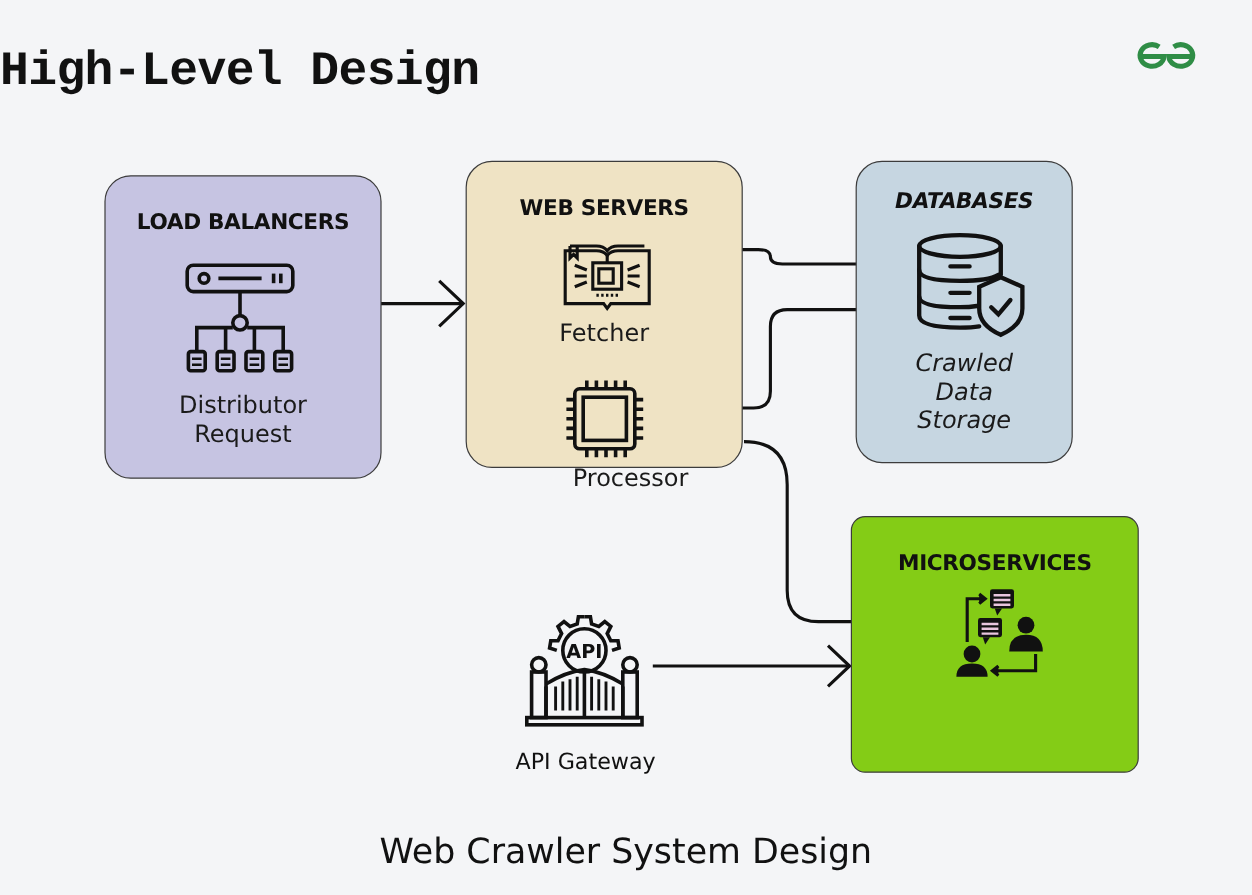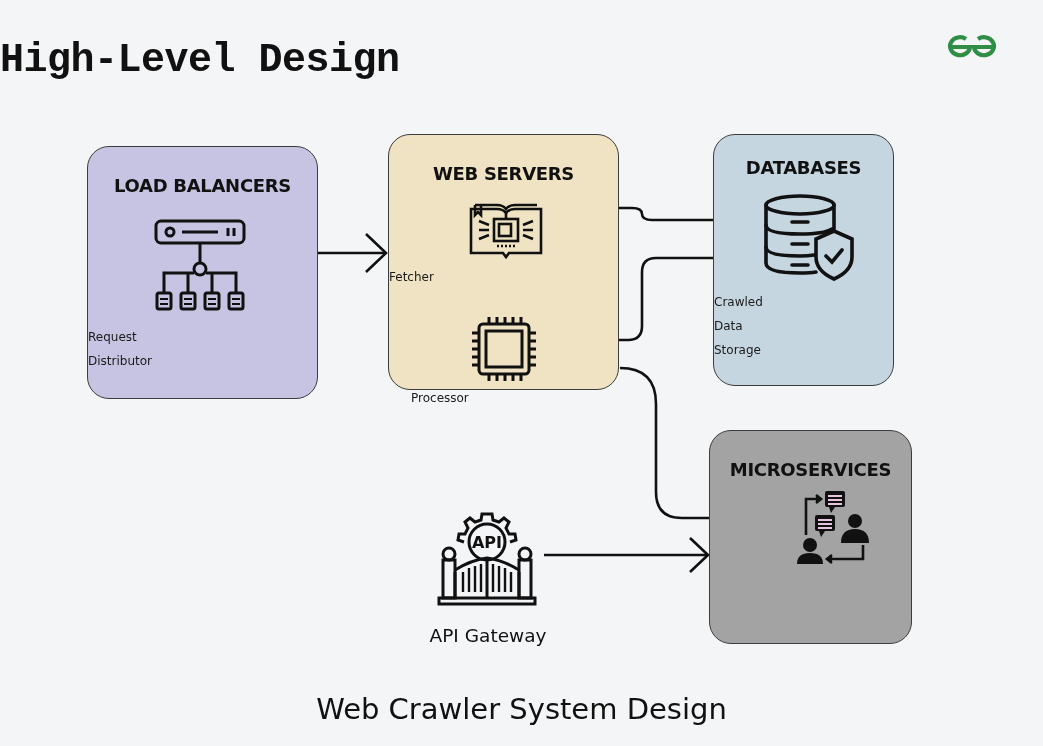--- a/index.html
+++ b/index.html
@@ -20,22 +20,22 @@
   }
   .logo { position: absolute; left: 944px; top: 32px; width: 56px; height: 30px; }
   .box {
     position: absolute; border: 1.5px solid #3c3c3c; border-radius: 22px; box-sizing: border-box;
   }
   .box-title {
     position: absolute; left: 0; width: 100%; text-align: center;
     font-weight: bold; font-size: 18px; font-family: "DejaVu Sans", sans-serif; letter-spacing: -0.3px;
   }
   .label {
-    position: absolute; left: 0; width: 100%; text-align: left;
-    font-size: 12px; line-height: 24px; font-family: "DejaVu Sans", sans-serif; color: #1a1a1a;
+    position: absolute; left: 0; width: 100%; text-align: center;
+    font-size: 20px; line-height: 24px; font-family: "DejaVu Sans", sans-serif; color: #1a1a1a;
   }
   .abs { position: absolute; }
   svg.icon { position: absolute; overflow: visible; }
   svg.connectors { position: absolute; left: 0; top: 0; }
 </style>
 </head>
 <body>
 
 <div class="title">High-Level Design</div>
 
@@ -76,22 +76,22 @@
       <line x1="34" y1="54" x2="34" y2="74"></line>
       <line x1="58" y1="54" x2="58" y2="74"></line>
       <rect x="3" y="74" width="14" height="16" rx="2"></rect>
       <rect x="27" y="74" width="14" height="16" rx="2"></rect>
       <rect x="51" y="74" width="14" height="16" rx="2"></rect>
       <rect x="75" y="74" width="14" height="16" rx="2"></rect>
       <path d="M6 80 H14 M6 85 H14 M30 80 H38 M30 85 H38 M54 80 H62 M54 85 H62 M78 80 H86 M78 85 H86" stroke-width="2"></path>
     </g>
   </svg>
   <div class="label" style="top:178px;">
+    <div>Distributor</div>
     <div>Request</div>
-    <div>Distributor</div>
   </div>
 </div>
 
 <div class="box" style="left:388px; top:134px; width:231px; height:256px; background:#efe3c4;">
   <div class="box-title" style="top:28px;">WEB SERVERS</div>
   <svg class="icon" style="left:78px; top:66px;" width="78" height="58" viewBox="0 0 78 58">
     <g fill="none" stroke="#111" stroke-width="2.6">
       <path d="M4 8 H30 Q36 8 39 12 Q42 8 48 8 H74 V52 H42 L39 56 L36 52 H4 Z"></path>
       <path d="M8 4 H30 Q36 4 39 8 Q42 4 48 4 H70"></path>
       <path d="M8 4 V14 L11 11 L14 14 V4"></path>
@@ -109,42 +109,42 @@
       <rect x="17" y="16" width="36" height="36"></rect>
       <path d="M20 2 V9 M28 2 V9 M36 2 V9 M44 2 V9 M52 2 V9"></path>
       <path d="M20 59 V66 M28 59 V66 M36 59 V66 M44 59 V66 M52 59 V66"></path>
       <path d="M3 18 H10 M3 26 H10 M3 34 H10 M3 42 H10 M3 50 H10"></path>
       <path d="M60 18 H67 M60 26 H67 M60 34 H67 M60 42 H67 M60 50 H67"></path>
     </g>
   </svg>
   <div class="label" style="top:251px;margin-left:22px;">Processor</div>
 </div>
 
-<div class="box" style="left:713px; top:134px; width:181px; height:252px; background:#c6d6e1;">
+<div class="box" style="left:713px; top:134px; width:181px; height:252px; background:#c6d6e1;font-style:italic;">
   <div class="box-title" style="top:22px;">DATABASES</div>
   <svg class="icon" style="left:50px; top:58px;" width="92" height="88" viewBox="0 0 92 88">
     <g fill="none" stroke="#111" stroke-width="3.6" stroke-linecap="round">
       <ellipse cx="36" cy="12" rx="34" ry="9"></ellipse>
       <path d="M2 12 V70 Q2 80 36 80 Q46 80 52 79"></path>
       <path d="M70 12 V36"></path>
       <path d="M2 32 Q2 41 36 41 Q60 41 68 36"></path>
       <path d="M2 54 Q2 63 36 63 Q44 63 50 62"></path>
       <path d="M28 29 H44 M28 51 H44 M28 72 H44"></path>
       <path d="M70 38 L88 46 V64 Q88 78 70 86 Q52 78 52 64 V46 Z" fill="#c6d6e1"></path>
       <path d="M62 63 L68 69 L78 57"></path>
     </g>
   </svg>
   <div class="label" style="top:155px;">
     <div>Crawled</div>
     <div>Data</div>
     <div>Storage</div>
   </div>
 </div>
 
-<div class="box" style="left:709px; top:430px; width:203px; height:214px; background:#a3a3a3;">
+<div class="box" style="left:709px; top:430px; width:240px; height:214px; background:#84cc16;border-radius:12px;">
   <div class="box-title" style="top:28px;">MICROSERVICES</div>
   <svg class="icon" style="left:87px; top:60px;" width="82" height="74" viewBox="0 0 82 74">
     <g fill="#111" stroke="none">
       <rect x="28" y="0" width="20" height="16" rx="2"></rect>
       <path d="M32 16 L34 22 L38 16 Z"></path>
       <rect x="18" y="24" width="20" height="16" rx="2"></rect>
       <path d="M22 40 L24 46 L28 40 Z"></path>
       <circle cx="58" cy="30" r="7"></circle>
       <path d="M44 52 Q44 38 58 38 Q72 38 72 52 Z"></path>
       <circle cx="13" cy="54" r="7"></circle>

